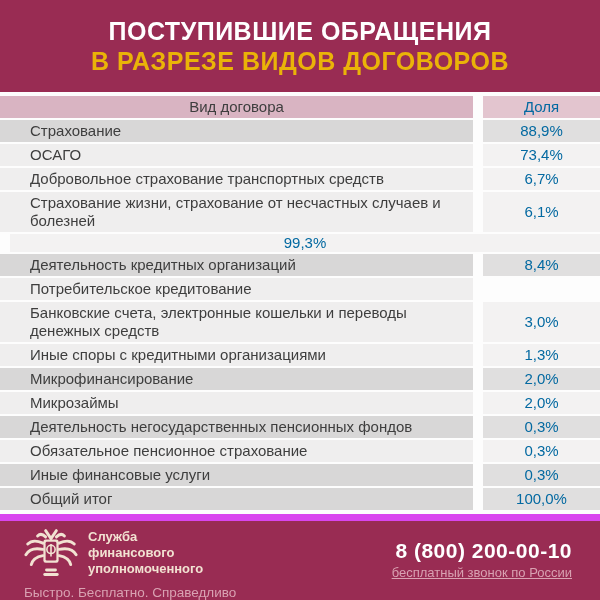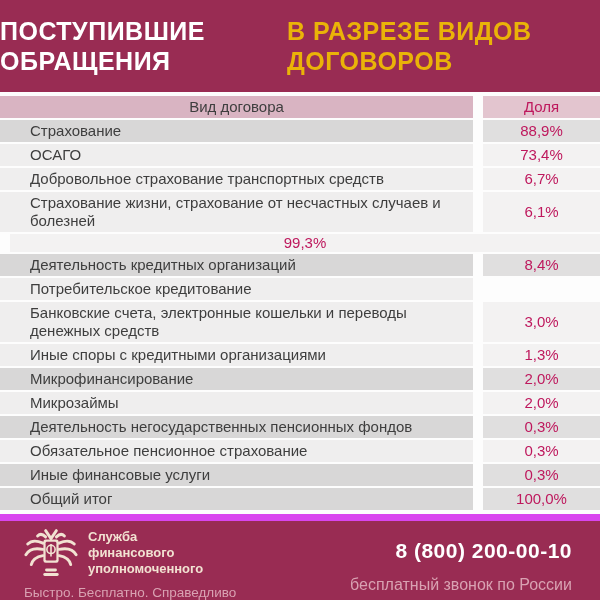--- a/index.html
+++ b/index.html
@@ -1,29 +1,29 @@
 <!DOCTYPE html>
 <html><head>
 <meta charset="utf-8">
 <style>
   html,body{margin:0;padding:0;}
   body{font-family:"Liberation Sans","DejaVu Sans",sans-serif;background:#ffffff;}
   .page{position:relative;width:600px;height:600px;background:#fdfdfd;overflow:hidden;}
 
   
-  .banner{height:92px;background:#992C53;display:flex;flex-direction:row;align-items:center;justify-content:center;}
+  .banner{height:92px;background:#992C53;display:flex;flex-direction:column;align-items:center;justify-content:center;}
   .banner .t1{color:#ffffff;font-size:25px;font-weight:bold;letter-spacing:.5px;line-height:30px;}
   .banner .t2{color:#eab308;font-size:25px;font-weight:bold;letter-spacing:.5px;line-height:30px;}
 
   
   .table{margin-top:4px;}
   .trow{display:flex;margin-bottom:2px;}
   .c-label{width:473px;box-sizing:border-box;padding:2px 10px 2px 30px;font-size:15px;line-height:18px;color:#3E3E3E;display:flex;align-items:center;}
   .c-label span{display:block;max-width:415px;}
-  .c-value{flex:1;margin-left:10px;display:flex;align-items:center;justify-content:center;font-size:15px;line-height:18px;color:#be185d;}
+  .c-value{flex:1;margin-left:10px;display:flex;align-items:center;justify-content:center;font-size:15px;line-height:18px;color:#0369a1;}
   .thead .c-label{background:#D9B4C2;justify-content:center;padding-left:10px;font-size:15px;}
   .thead .c-value{background:#E3C5CF;}
   .cat .c-label{background:#D8D7D7;}
   .cat .c-value{background:#E0DFDF;}
   .sub .c-label{background:#EFEEEE;}
   .sub .c-value{background:#F3F2F2;}
 
   
   .note{display:flex;align-items:center;margin:10px 0 0 30px;}
   .note svg{flex:none;}
@@ -32,21 +32,21 @@
   
   .footer{position:absolute;left:0;right:0;bottom:0;height:79px;background:#992C53;border-top:7px solid #d946ef;box-sizing:content-box;}
   .footer-inner{display:flex;justify-content:space-between;align-items:flex-start;padding:6px 28px 0 24px;}
   .brand{display:flex;flex-direction:column;}
   .brand-top{display:flex;align-items:flex-start;}
   .eagle{width:54px;height:52px;}
   .org{margin-left:10px;margin-top:2px;color:#F2E2D2;font-weight:bold;font-size:13px;line-height:16px;}
   .tagline{margin-top:6px;color:#D9A2B2;font-size:13.5px;line-height:15px;}
   .phone-block{text-align:right;margin-top:12px;}
   .phone{color:#ffffff;font-size:21px;font-weight:bold;letter-spacing:.5px;line-height:24px;}
-  .phone-note{color:#D9A2B2;font-size:16px;line-height:16px;margin-top:14px;}
+  .phone-note{color:#D9A2B2;font-size:13px;line-height:16px;margin-top:2px;text-decoration:underline;}
 </style>
 </head>
 <body>
 
 <div class="page">
 
   <div class="banner">
     <div class="t1">ПОСТУПИВШИЕ ОБРАЩЕНИЯ</div>
     <div class="t2">В РАЗРЕЗЕ ВИДОВ ДОГОВОРОВ</div>
   </div>

